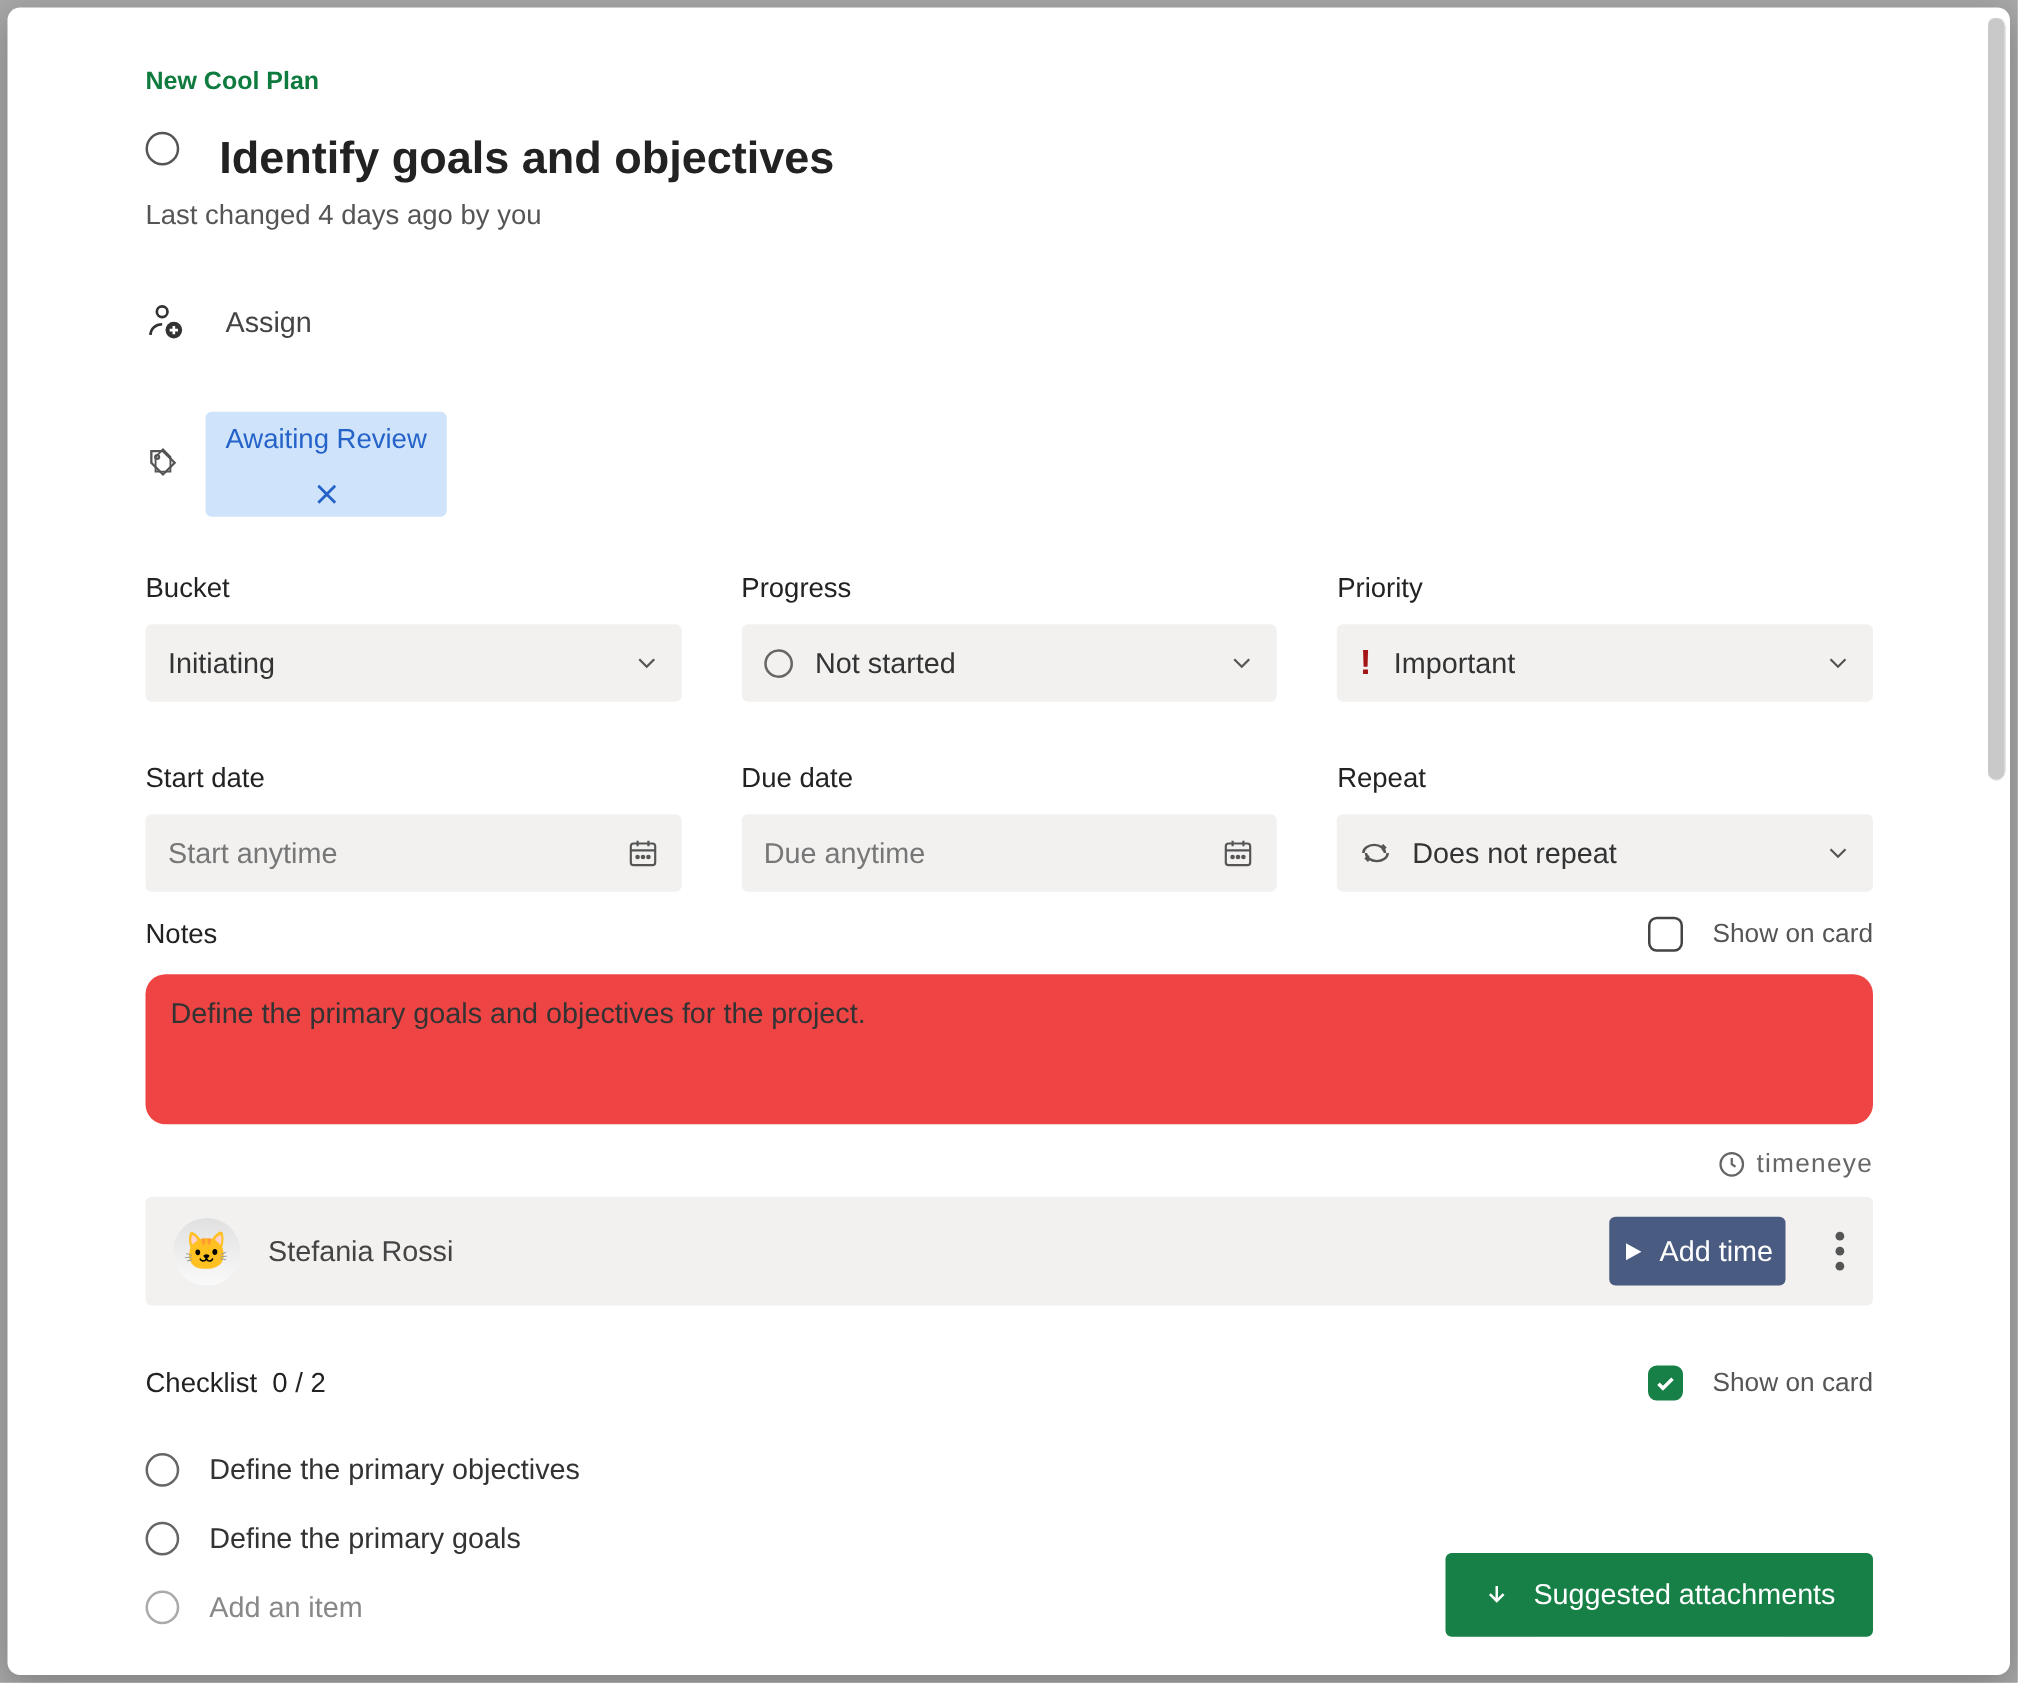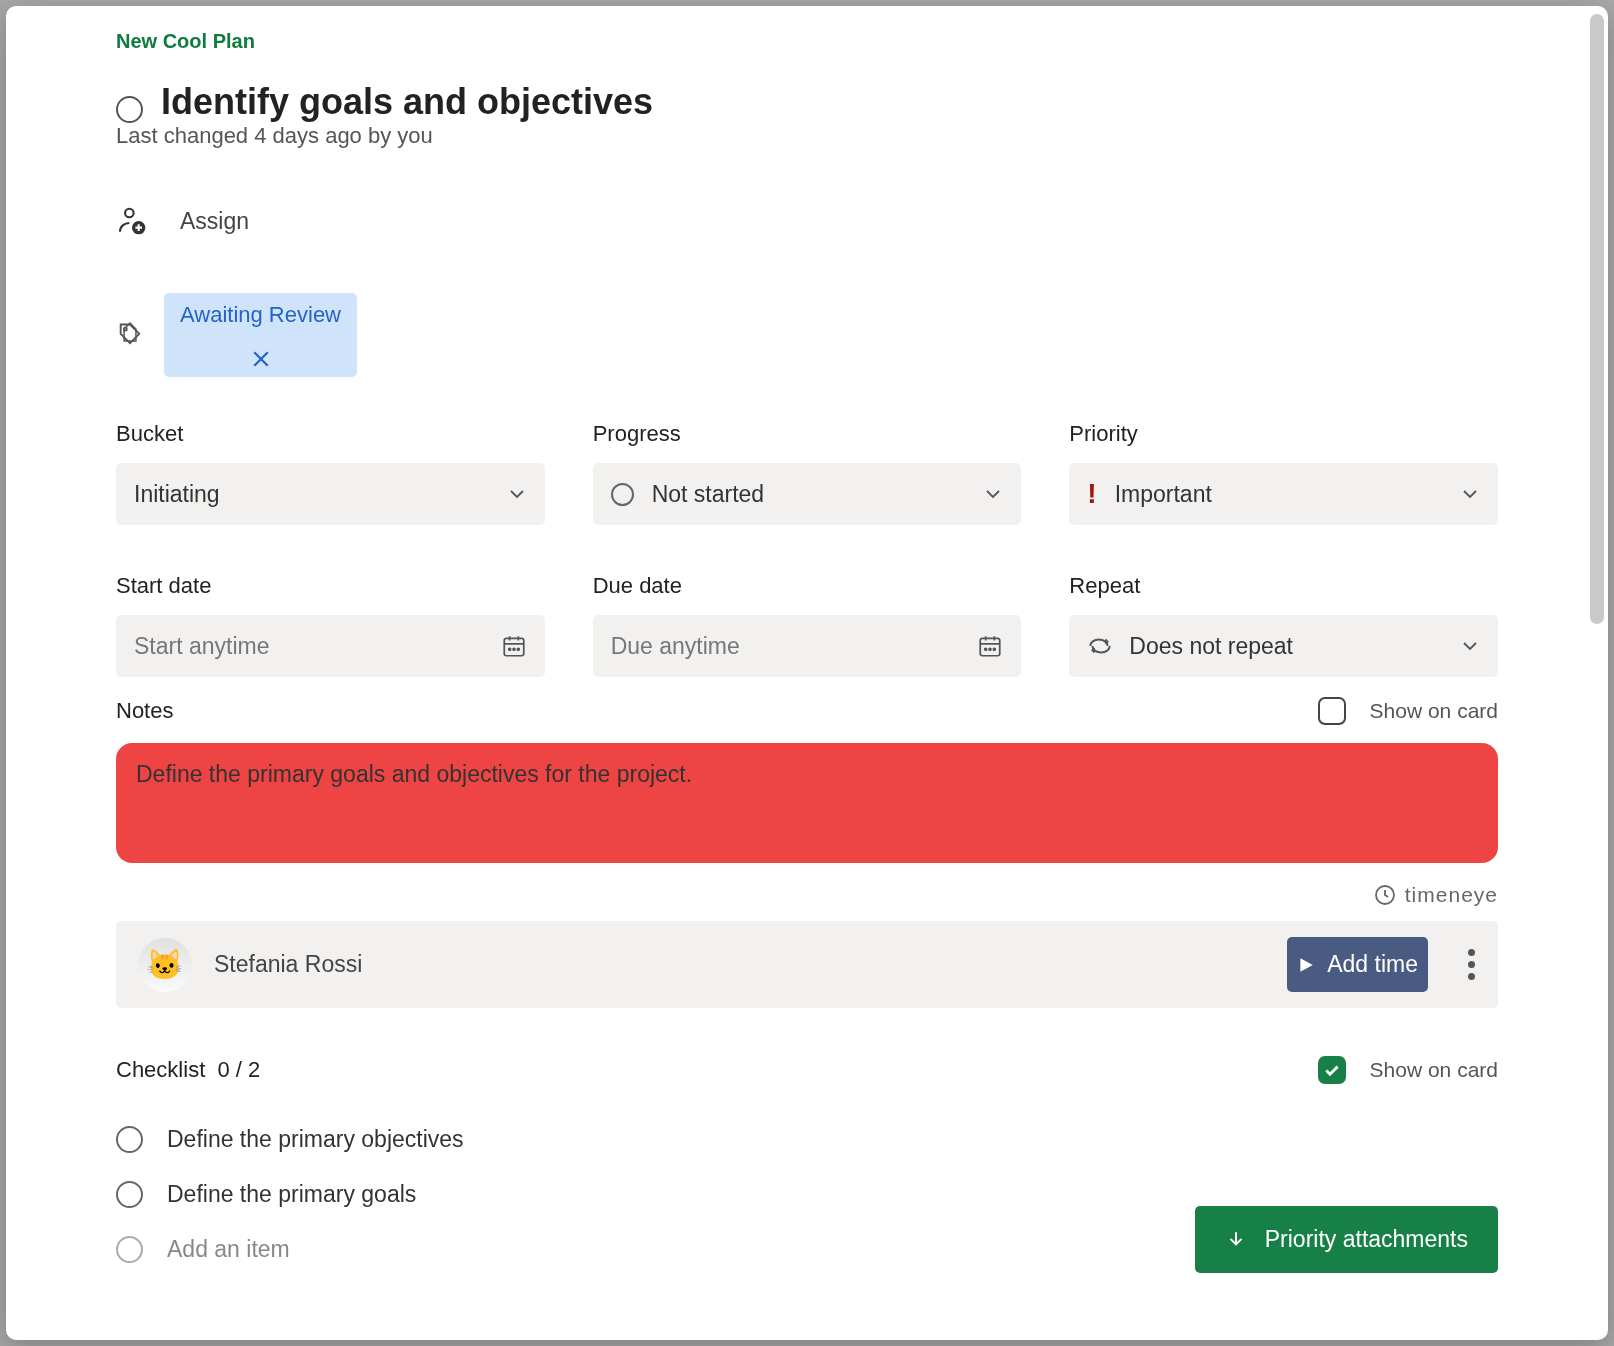--- a/index.html
+++ b/index.html
@@ -10,22 +10,22 @@
     box-shadow: 0 8px 30px rgba(0,0,0,0.25);
   }
   .scroll-area {
     position: absolute; top: 0; left: 0; right: 0; bottom: 0;
     overflow-y: auto; padding: 24px 110px 30px 110px;
   }
   .scrollbar {
     position: absolute; right: 4px; top: 8px; width: 14px; height: 610px;
     background: #c9c9c9; border-radius: 7px;
   }
-  .plan-link { color: #0f7b3e; font-size: 20px; font-weight: 600; margin-bottom: 28px; display: inline-block; }
-  .title-row { display: flex; align-items: flex-end; gap: 18px; margin-bottom: 0; }
+  .plan-link { color: #0f7b3e; font-size: 20px; font-weight: 600; margin-bottom: 28px; display: inline-block; margin-top: 24px; }
+  .title-row { display: flex; align-items: flex-start; gap: 32px; margin-bottom: 12px; }
   .title-circle { width: 27px; height: 27px; border: 2.5px solid #555; border-radius: 50%; flex-shrink: 0; }
   .title-text { font-size: 36px; font-weight: 700; color: #222; }
   .subtitle { font-size: 22px; color: #555; margin-bottom: 56px; }
   .assign-row { display: flex; align-items: center; gap: 32px; margin-bottom: 56px; }
   .assign-icon { width: 32px; height: 32px; position: relative; }
   .assign-label { font-size: 23px; color: #444; }
   .tag-row { display: flex; align-items: center; gap: 20px; margin-bottom: 44px; }
   .tag-icon { width: 28px; height: 28px; }
   .tag-chip {
     background: #cfe4fa; color: #2563c9; font-size: 22px; font-weight: 500;
@@ -248,19 +248,19 @@
       </div>
       <div class="check-item add">
         <span class="check-circle" style="border-color:#aaa"></span>
         <span>Add an item</span>
       </div>
 
       <div class="suggest-btn">
         <svg width="22" height="22" viewBox="0 0 20 20" fill="none" stroke="#fff" stroke-width="1.8">
           <path d="M10 3v10M5 9l5 5 5-5"></path>
         </svg>
-        <span>Priority attachments</span>
+        <span>Suggested attachments</span>
       </div>
     </div>
 
   </div>
   <div class="scrollbar"></div>
 </div>
 
 </body></html>

